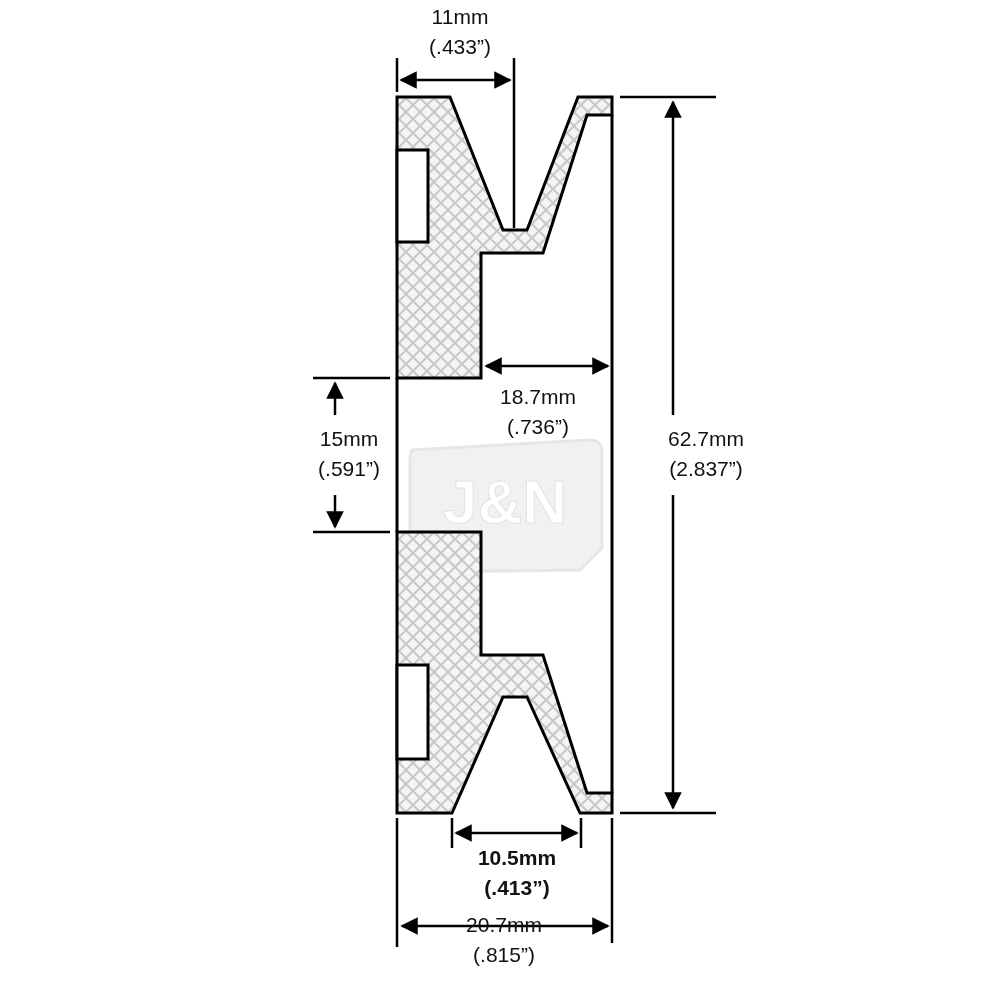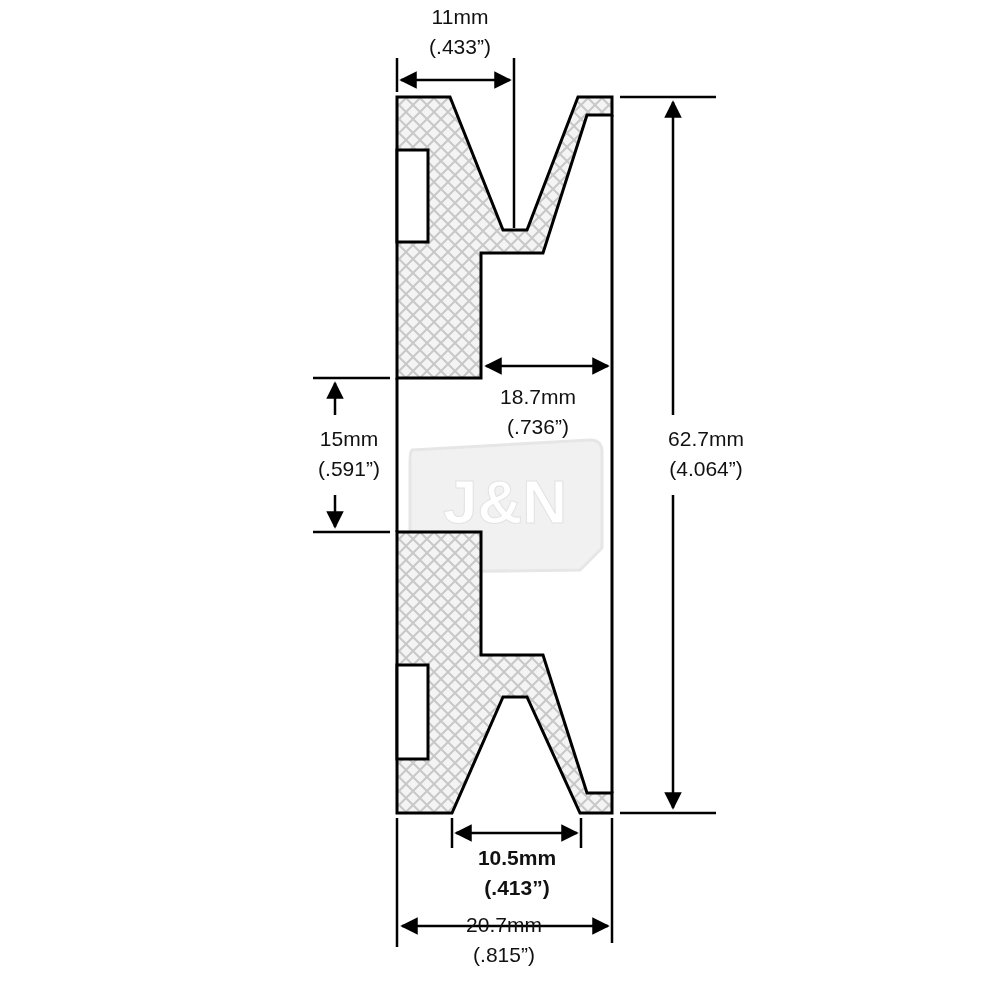--- a/index.html
+++ b/index.html
@@ -83,21 +83,21 @@
   <span>(.736”)</span>
 </div>
 
 <div class="lbl" style="left:289px; top:424px; width:120px;">
   <span>15mm</span>
   <span>(.591”)</span>
 </div>
 
 <div class="lbl" style="left:614px; top:424px; width:120px;margin-left:32px;">
   <span>62.7mm</span>
-  <span>(4.064”)</span>
+  <span>(2.837”)</span>
 </div>
 
 <div class="lbl" style="left:455px; top:843px; width:124px;font-weight:bold;">
   <span>10.5mm</span>
   <span>(.413”)</span>
 </div>
 
 <div class="lbl" style="left:442px; top:910px; width:124px;">
   <span>20.7mm</span>
   <span>(.815”)</span>

